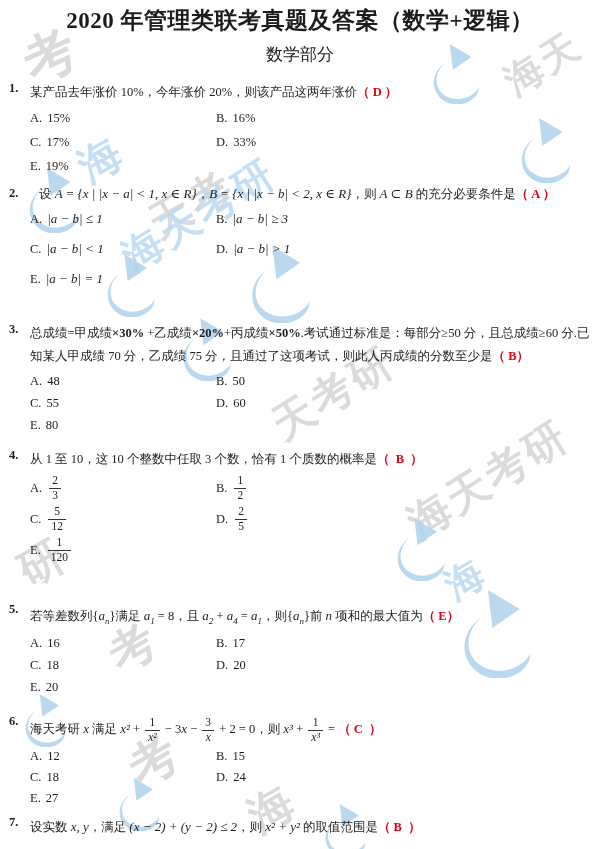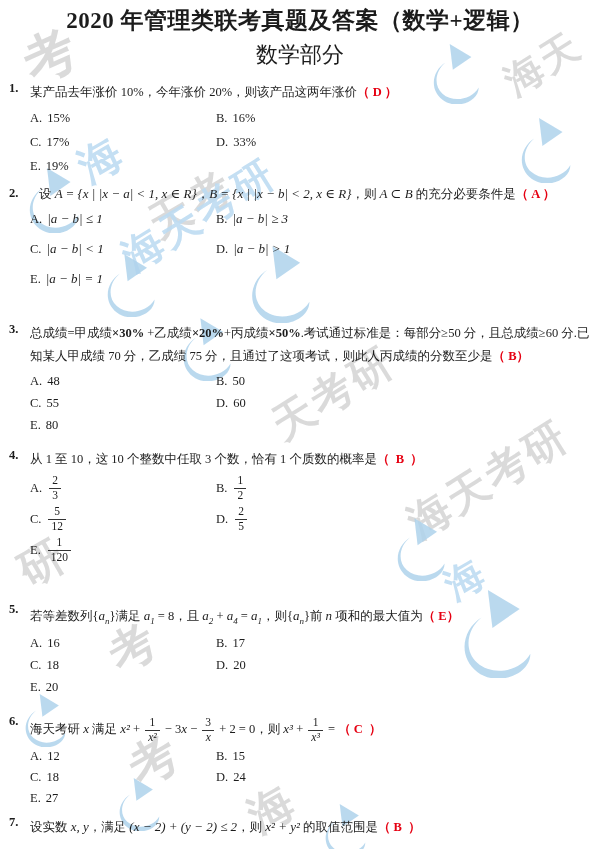--- a/index.html
+++ b/index.html
@@ -18,21 +18,21 @@
   }
   .wm-gray{color:#d7d7d7;}
   .wm-blue{color:#bedcf2;}
   .wm-logo{position:absolute;opacity:.85;}
   .wm-logo svg{display:block;width:100%;height:100%;}
   .wm-logo path{fill:#afd3ec;}
   
   .content{position:relative;z-index:1;}
   .header{text-align:center;padding-top:5px;}
   .title{font-size:23px;font-weight:bold;line-height:32px;letter-spacing:.5px;}
-  .subtitle{font-size:22px;line-height:36px;}
+  .subtitle{font-size:17px;line-height:36px;}
   .q{position:relative;padding-left:30px;padding-right:4px;}
   .qnum{position:absolute;left:9px;top:0;font-weight:bold;}
   .stem{line-height:23px;}
   .txt{}
   .bd{font-weight:bold;}
   .m{font-style:italic;font-size:13px;}
   .m sub{font-size:9px;line-height:0;}
   .ans{color:var(--ans-color,#e60012);font-weight:bold;white-space:pre;}
   .frac{
     display:inline-flex;flex-direction:column;text-align:center;

